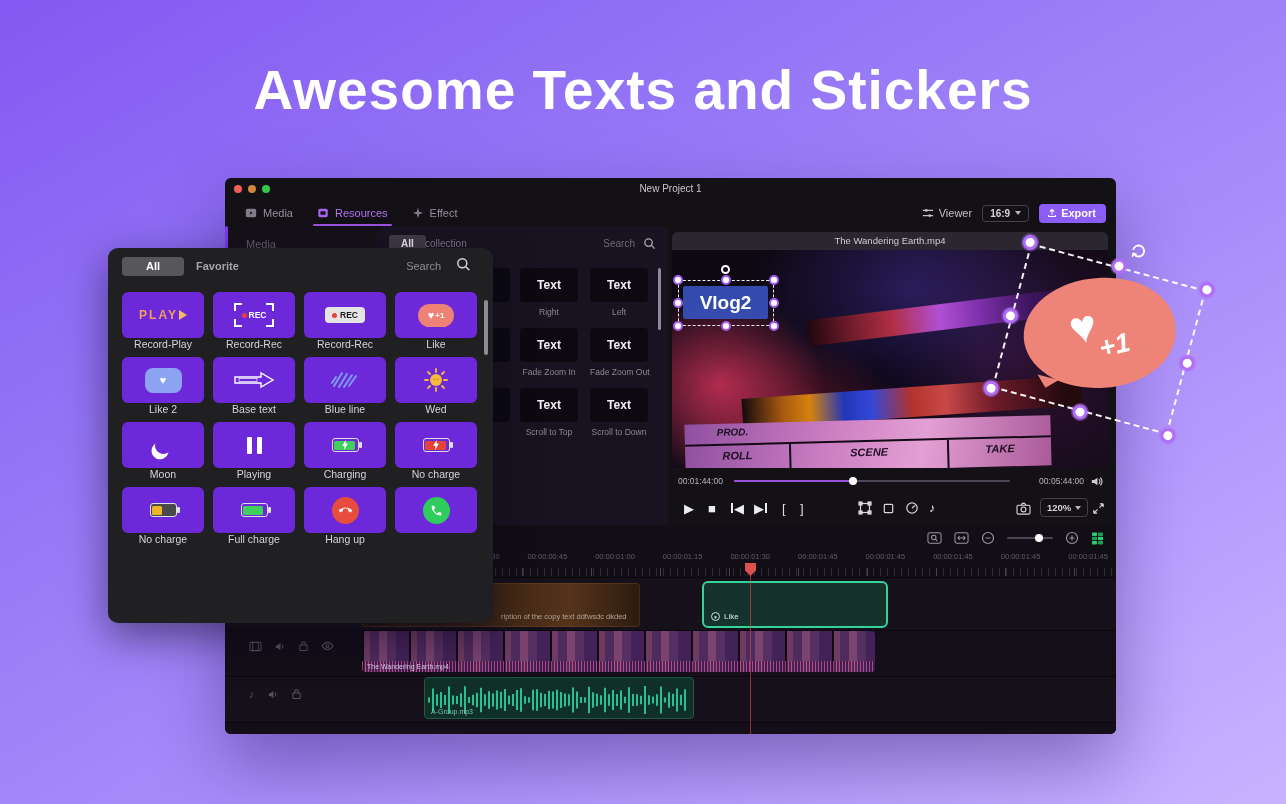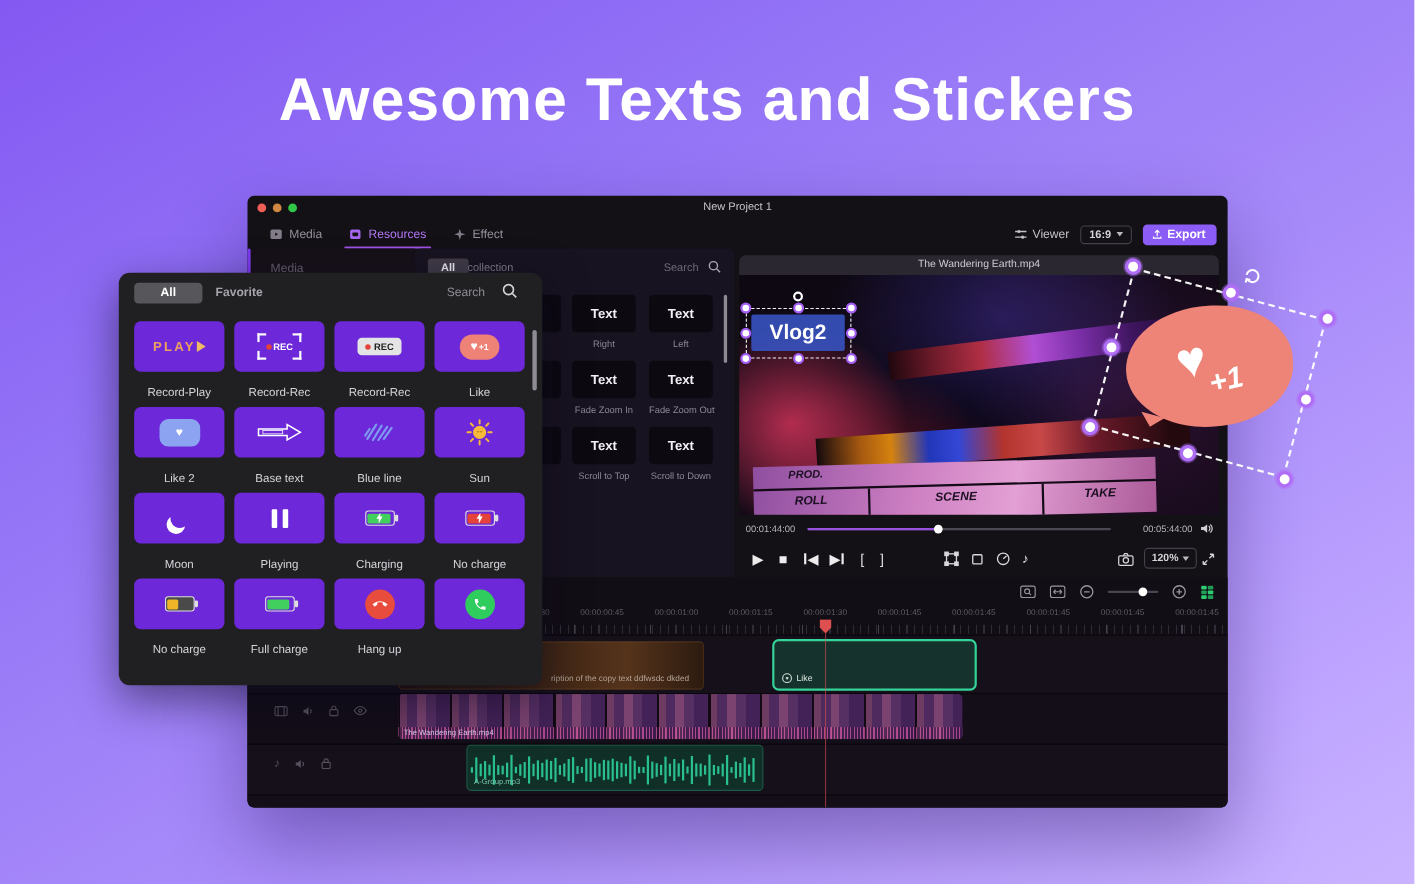--- a/index.html
+++ b/index.html
@@ -178,21 +178,21 @@
     color:#fff; font-size:11px; font-weight:700; text-align:center; line-height:19px; }
   .sp-fav { position:absolute; left:88px; top:12px; font-size:11px; font-weight:700; color:#a6a3a9; }
   .sp-search { position:absolute; right:52px; top:12px; font-size:11px; color:#8f8c93; }
   .sp-mag { position:absolute; right:22px; top:9px; }
   .sp-mag svg { width:15px; height:15px; stroke:#d6d3d8; fill:none; }
   .sp-scroll { position:absolute; right:5px; top:52px; width:4px; height:55px; background:#8e8b92; border-radius:2px; }
   .sp-grid { position:absolute; left:14px; top:44px; display:grid; grid-template-columns:repeat(4,82px);
     column-gap:9px; row-gap:5px; }
   .cell { width:82px; text-align:center; }
   .thumb { width:82px; height:46px; background:#6d28d9; border-radius:6px; display:flex; align-items:center; justify-content:center; }
-  .clabel { margin-top:13px; font-size:10.5px; color:#d6d3d8; height:14px; }
+  .clabel { margin-top:0; font-size:10.5px; color:#d6d3d8; height:14px; }
 
   .ic-playtext { display:flex; align-items:center; color:#eda05f; font-weight:700; font-size:12px; letter-spacing:2px; }
   .ic-playtext .tri { width:0; height:0; border-left:8px solid #f0bb66; border-top:5px solid transparent;
     border-bottom:5px solid transparent; margin-left:1px; }
   .ic-recb { position:relative; width:40px; height:24px; display:flex; align-items:center; justify-content:center;
     gap:2px; color:#fff; font-size:8.5px; font-weight:700; }
   .ic-recb .c { position:absolute; width:8px; height:8px; border:2px solid #fff; }
   .ic-recb .tl { top:0; left:0; border-right:none; border-bottom:none; }
   .ic-recb .tr { top:0; right:0; border-left:none; border-bottom:none; }
   .ic-recb .bl { bottom:0; left:0; border-right:none; border-top:none; }
@@ -739,21 +739,21 @@
         <div class="cell">
           <div class="thumb">
             <svg width="26" height="26" viewBox="0 0 26 26">
               <circle cx="13" cy="13" r="6" fill="#f6b93b"></circle>
               <g stroke="#f6b93b" stroke-width="1.8" stroke-linecap="round">
                 <path d="M13 2v3M13 21v3M2 13h3M21 13h3M5 5l2 2M19 19l2 2M21 5l-2 2M7 19l-2 2"></path>
               </g>
               <path d="M10.7 12.2q.8.8 1.6 0M13.7 12.2q.8.8 1.6 0" stroke="#b5720e" stroke-width="1" fill="none"></path>
             </svg>
           </div>
-          <div class="clabel">Sun</div>
+          <div class="clabel">Wed</div>
         </div>
         <div class="cell">
           <div class="thumb">
             <span class="ic-moon"></span>
           </div>
           <div class="clabel">Moon</div>
         </div>
         <div class="cell">
           <div class="thumb">
             <span class="ic-pause">

